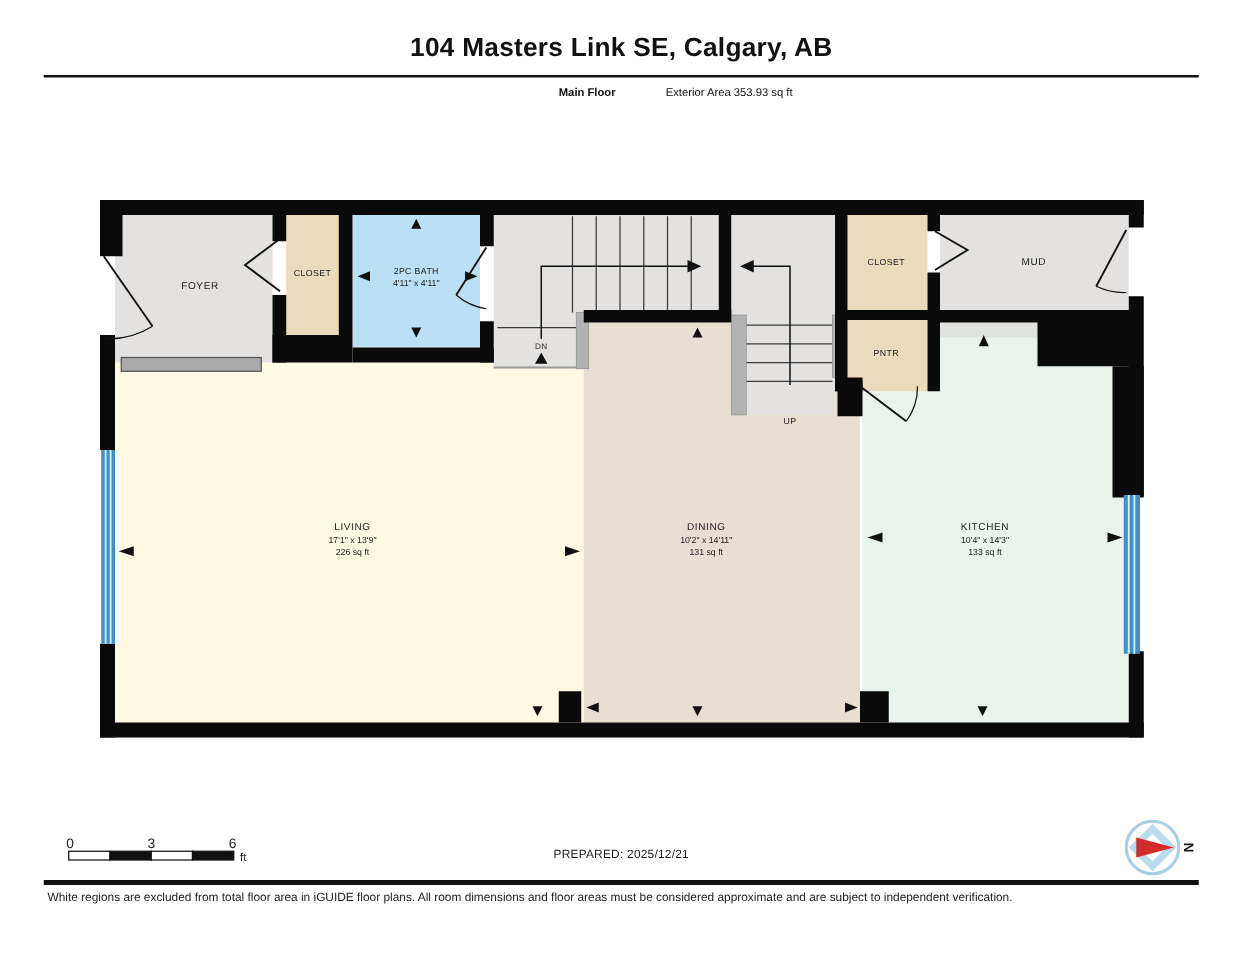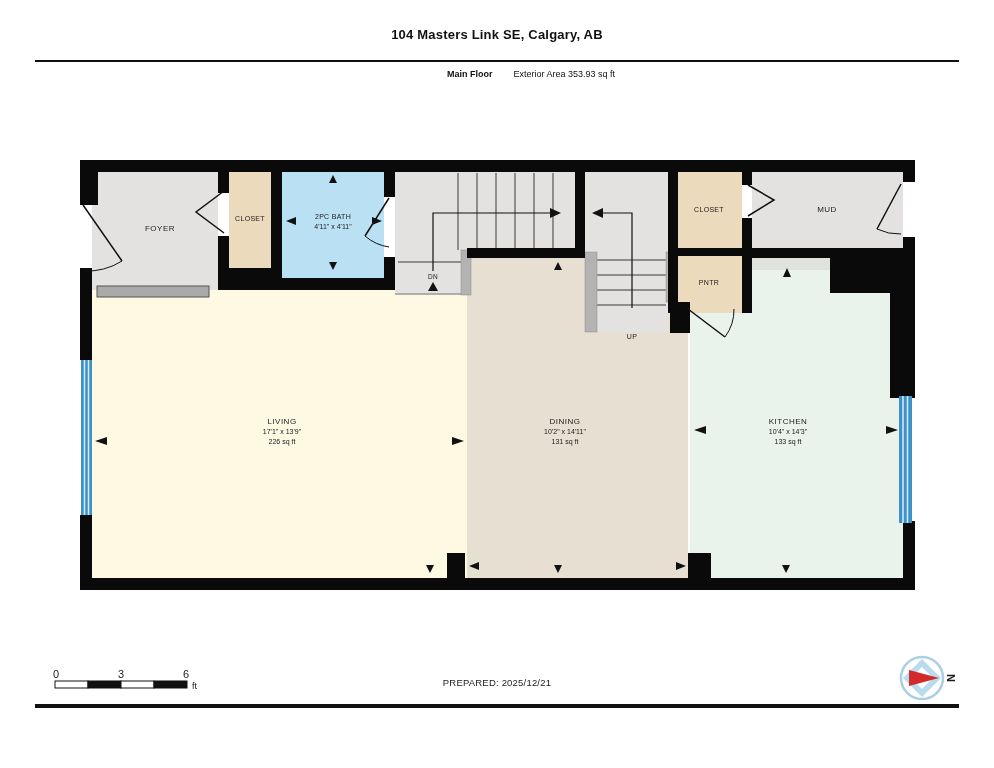--- a/index.html
+++ b/index.html
@@ -1,21 +1,21 @@
 <!DOCTYPE html>
 <html><head>
 <meta charset="utf-8">
 <style>
   html,body{margin:0;padding:0;background:#ffffff;}
   .page{position:relative;width:994px;height:768px;background:#fff;overflow:hidden;
         font-family:"Liberation Sans",sans-serif;color:#111;}
   .title{position:absolute;top:27px;left:0;width:100%;text-align:center;
-         font-size:13px;font-weight:bold;letter-spacing:.2px;}
+         font-size:21px;font-weight:bold;letter-spacing:.2px;}
   .rule{position:absolute;top:60px;left:35px;right:35px;height:2px;background:#111;}
-  .subtitle{position:absolute;top:69px;left:447px;display:flex;align-items:baseline;gap:21px;
+  .subtitle{position:absolute;top:69px;left:447px;display:flex;align-items:baseline;gap:40px;
             font-size:9px;}
   .subtitle .fl{font-weight:bold;}
   .footer-rule{position:absolute;top:704px;left:35px;right:35px;height:4px;background:#111;}
   .disclaimer{position:absolute;top:713px;left:38px;right:60px;font-size:9.5px;color:#222;}
   svg{position:absolute;top:0;left:0;}
   svg text{font-family:"Liberation Sans",sans-serif;fill:#1b1b1b;text-anchor:middle;}
   .rl{font-size:8px;letter-spacing:.5px;}
   .rs{font-size:7px;letter-spacing:.3px;}
   .dim{font-size:7px;}
   .tiny{font-size:6.5px;letter-spacing:.3px;}
@@ -214,14 +214,15 @@
   </svg>
 
   <div class="title">104 Masters Link SE, Calgary, AB</div>
   <div class="rule"></div>
   <div class="subtitle">
     <span class="fl">Main Floor</span>
     <span>Exterior Area 353.93 sq ft</span>
   </div>
 
   <div class="footer-rule"></div>
+  <div class="disclaimer">White regions are excluded from total floor area in iGUIDE floor plans. All room dimensions and floor areas must be considered approximate and are subject to independent verification.</div>
 
 </div>
 
 </body></html>

